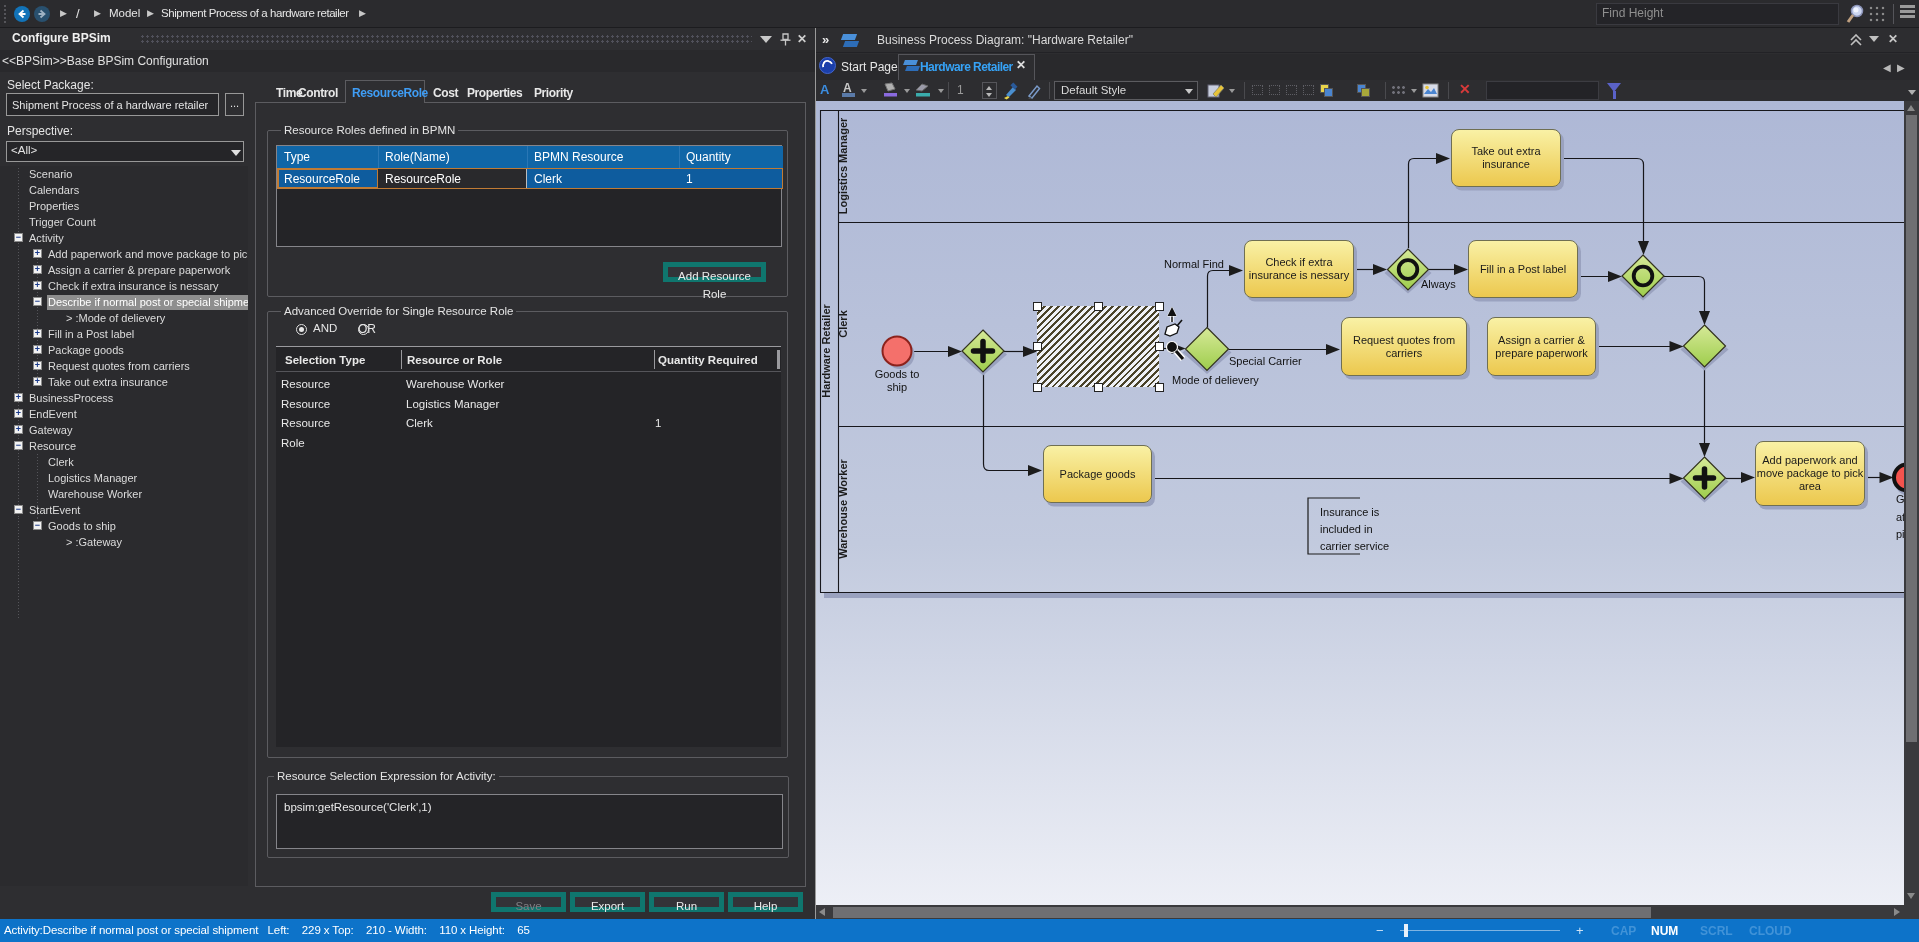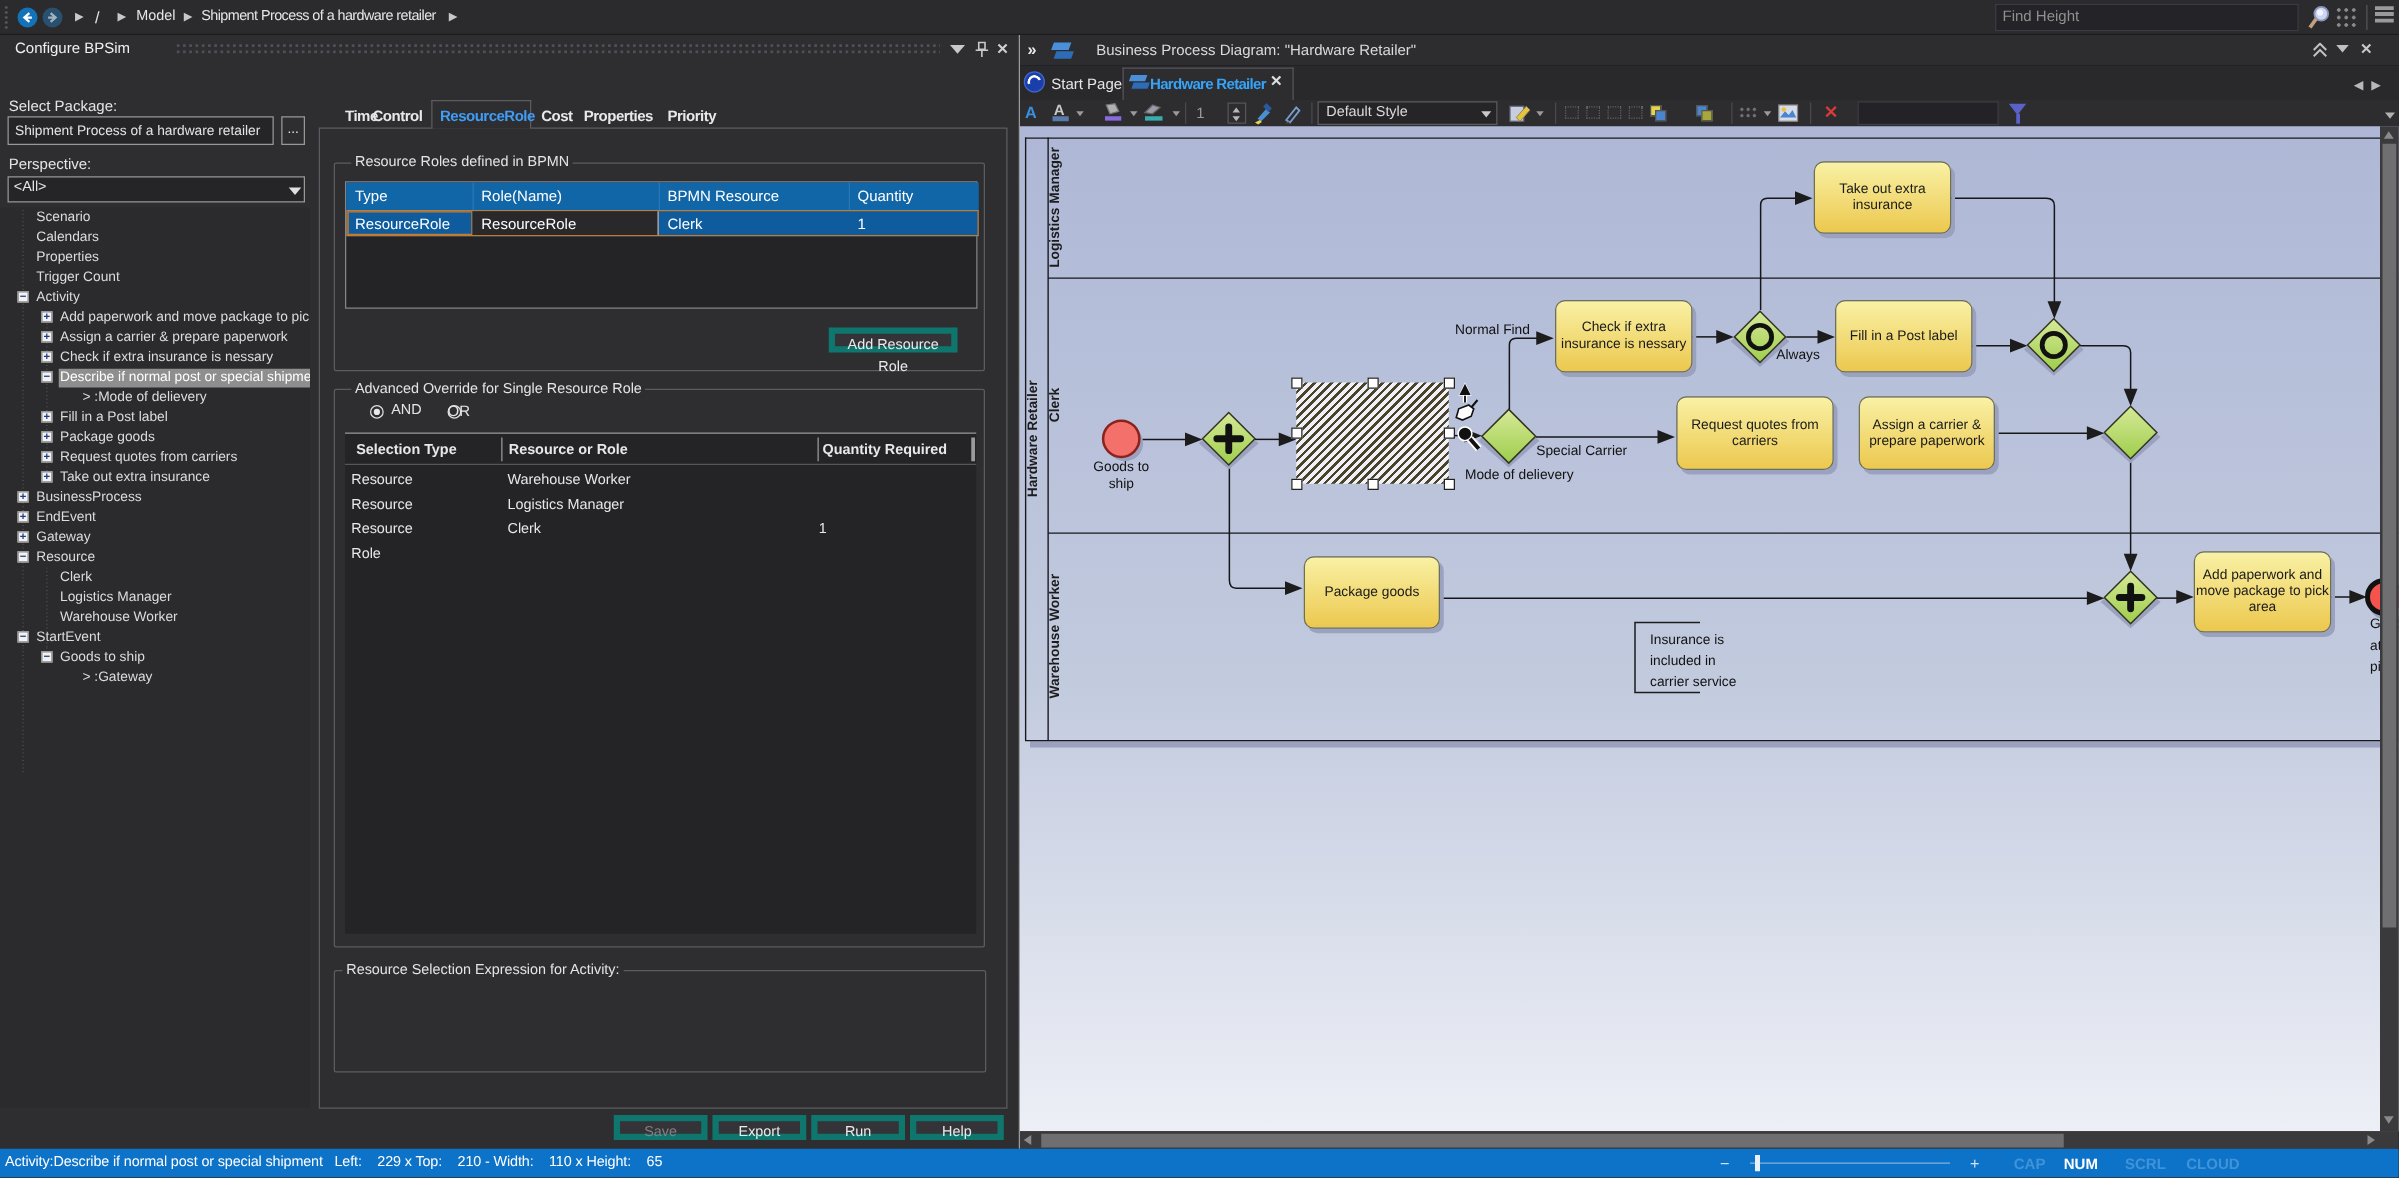--- a/index.html
+++ b/index.html
@@ -32,31 +32,34 @@
       <line x1="8" y1="12" x2="3" y2="19" stroke="#c0a080" stroke-width="3"></line>
     </svg>
   <div class="abs" style="left:1868px;top:5px;width:17px;height:17px;background-image:radial-gradient(#8a8a8a 1.4px,transparent 1.6px);background-size:6px 6px"></div>
   <div class="abs" style="left:1893px;top:4px;width:1px;height:20px;background:#55555a"></div>
   <div class="abs" style="left:1900px;top:5px;width:15px;height:13px;border-top:3px solid #9a9a9a;border-bottom:3px solid #9a9a9a;background:linear-gradient(#2b2b2e 2px,#9a9a9a 2px,#9a9a9a 5px,#2b2b2e 5px)"></div>
 </div>
 
 <div class="abs" id="leftpanel" style="left:0;top:28px;width:815px;height:891px;background:#2e2e31">
 
   <div class="abs" style="left:0;top:0;width:815px;height:22px;background:#2e2e31">
-    <div class="abs" style="left:12px;top:3px;font-size:12px;font-weight:normal;color:#f0f0f0">Configure BPSim</div>
+    <div class="abs" style="left:12px;top:3px;font-size:12px;font-weight:bold;color:#f0f0f0">Configure BPSim</div>
     <div class="abs" style="left:140px;top:6px;width:612px;height:11px;background-image:radial-gradient(#50505a 1px,transparent 1.2px);background-size:5px 5px"></div>
     <div class="abs" style="left:760px;top:8px;width:0;height:0;border-left:6px solid transparent;border-right:6px solid transparent;border-top:7px solid #c8c8c8"></div>
     <svg class="abs" style="left:779px;top:4px" width="13" height="15">
         <path d="M4,2 h5 v5.5 h-5 z" fill="none" stroke="#c8c8c8" stroke-width="1.3"></path>
         <line x1="1.5" y1="8.2" x2="11.5" y2="8.2" stroke="#c8c8c8" stroke-width="1.3"></line>
         <line x1="6.5" y1="8.2" x2="6.5" y2="13.5" stroke="#c8c8c8" stroke-width="1.3"></line>
       </svg>
     <div class="abs" style="left:797px;top:4px;color:#d0d0d0;font-size:12px;font-weight:bold">✕</div>
   </div>
 
+  <div class="abs" style="left:0;top:22px;width:815px;height:22px;background:#29292c">
+    <div class="abs" style="left:2px;top:4px;font-size:12px;color:#e0e0e0">&lt;&lt;BPSim&gt;&gt;Base BPSim Configuration</div>
+  </div>
 
   <div class="abs" style="left:7px;top:50px;font-size:12px;color:#e4e4e4">Select Package:</div>
   <div class="abs" style="left:6px;top:65px;width:213px;height:23px;background:#252528;border:1px solid #989898">
     <div class="abs" style="left:5px;top:5px;font-size:11px;color:#e4e4e4;white-space:nowrap">Shipment Process of a hardware retailer</div>
   </div>
   <div class="abs" style="left:225px;top:65px;width:19px;height:23px;background:#2e2e31;border:1px solid #989898;color:#e4e4e4;text-align:center;line-height:18px;font-size:11px">...</div>
   <div class="abs" style="left:7px;top:96px;font-size:12px;color:#e4e4e4">Perspective:</div>
   <div class="abs" style="left:6px;top:113px;width:238px;height:21px;background:#252528;border:1px solid #989898">
     <div class="abs" style="left:4px;top:2px;font-size:11.5px;color:#e4e4e4">&lt;All&gt;</div>
     <div class="abs" style="left:224px;top:8px;width:0;height:0;border-left:5px solid transparent;border-right:5px solid transparent;border-top:6px solid #e0e0e0"></div>
@@ -177,20 +180,23 @@
       <span class="abs" style="left:5px;top:51px">Resource</span>
         <span class="abs" style="left:130px;top:51px">Logistics Manager</span>
       <span class="abs" style="left:5px;top:70px">Resource</span>
         <span class="abs" style="left:130px;top:70px">Clerk</span>
         <span class="abs" style="left:379px;top:70px">1</span>
       <span class="abs" style="left:5px;top:90px">Role</span>
     </div>
 
     <div class="gb" style="left:19px;top:748px;width:522px;height:82px"></div>
     <div class="gbt" style="left:26px;top:742px">Resource Selection Expression for Activity:</div>
+    <div class="abs" style="left:28px;top:766px;width:507px;height:55px;background:#242427;border:1px solid #85858a">
+      <span class="abs" style="left:7px;top:6px;font-size:11.5px;color:#e8e8e8">bpsim:getResource('Clerk',1)</span>
+    </div>
 
     <div class="btn" style="left:243px;top:864px;width:75px;color:#808085">Save</div>
     <div class="btn" style="left:322px;top:864px;width:75px">Export</div>
     <div class="btn" style="left:401px;top:864px;width:75px">Run</div>
     <div class="btn" style="left:480px;top:864px;width:75px">Help</div>
   </div>
 </div>
 
 <div class="abs" style="left:815px;top:28px;width:1px;height:891px;background:#9a9a9a"></div>
 

